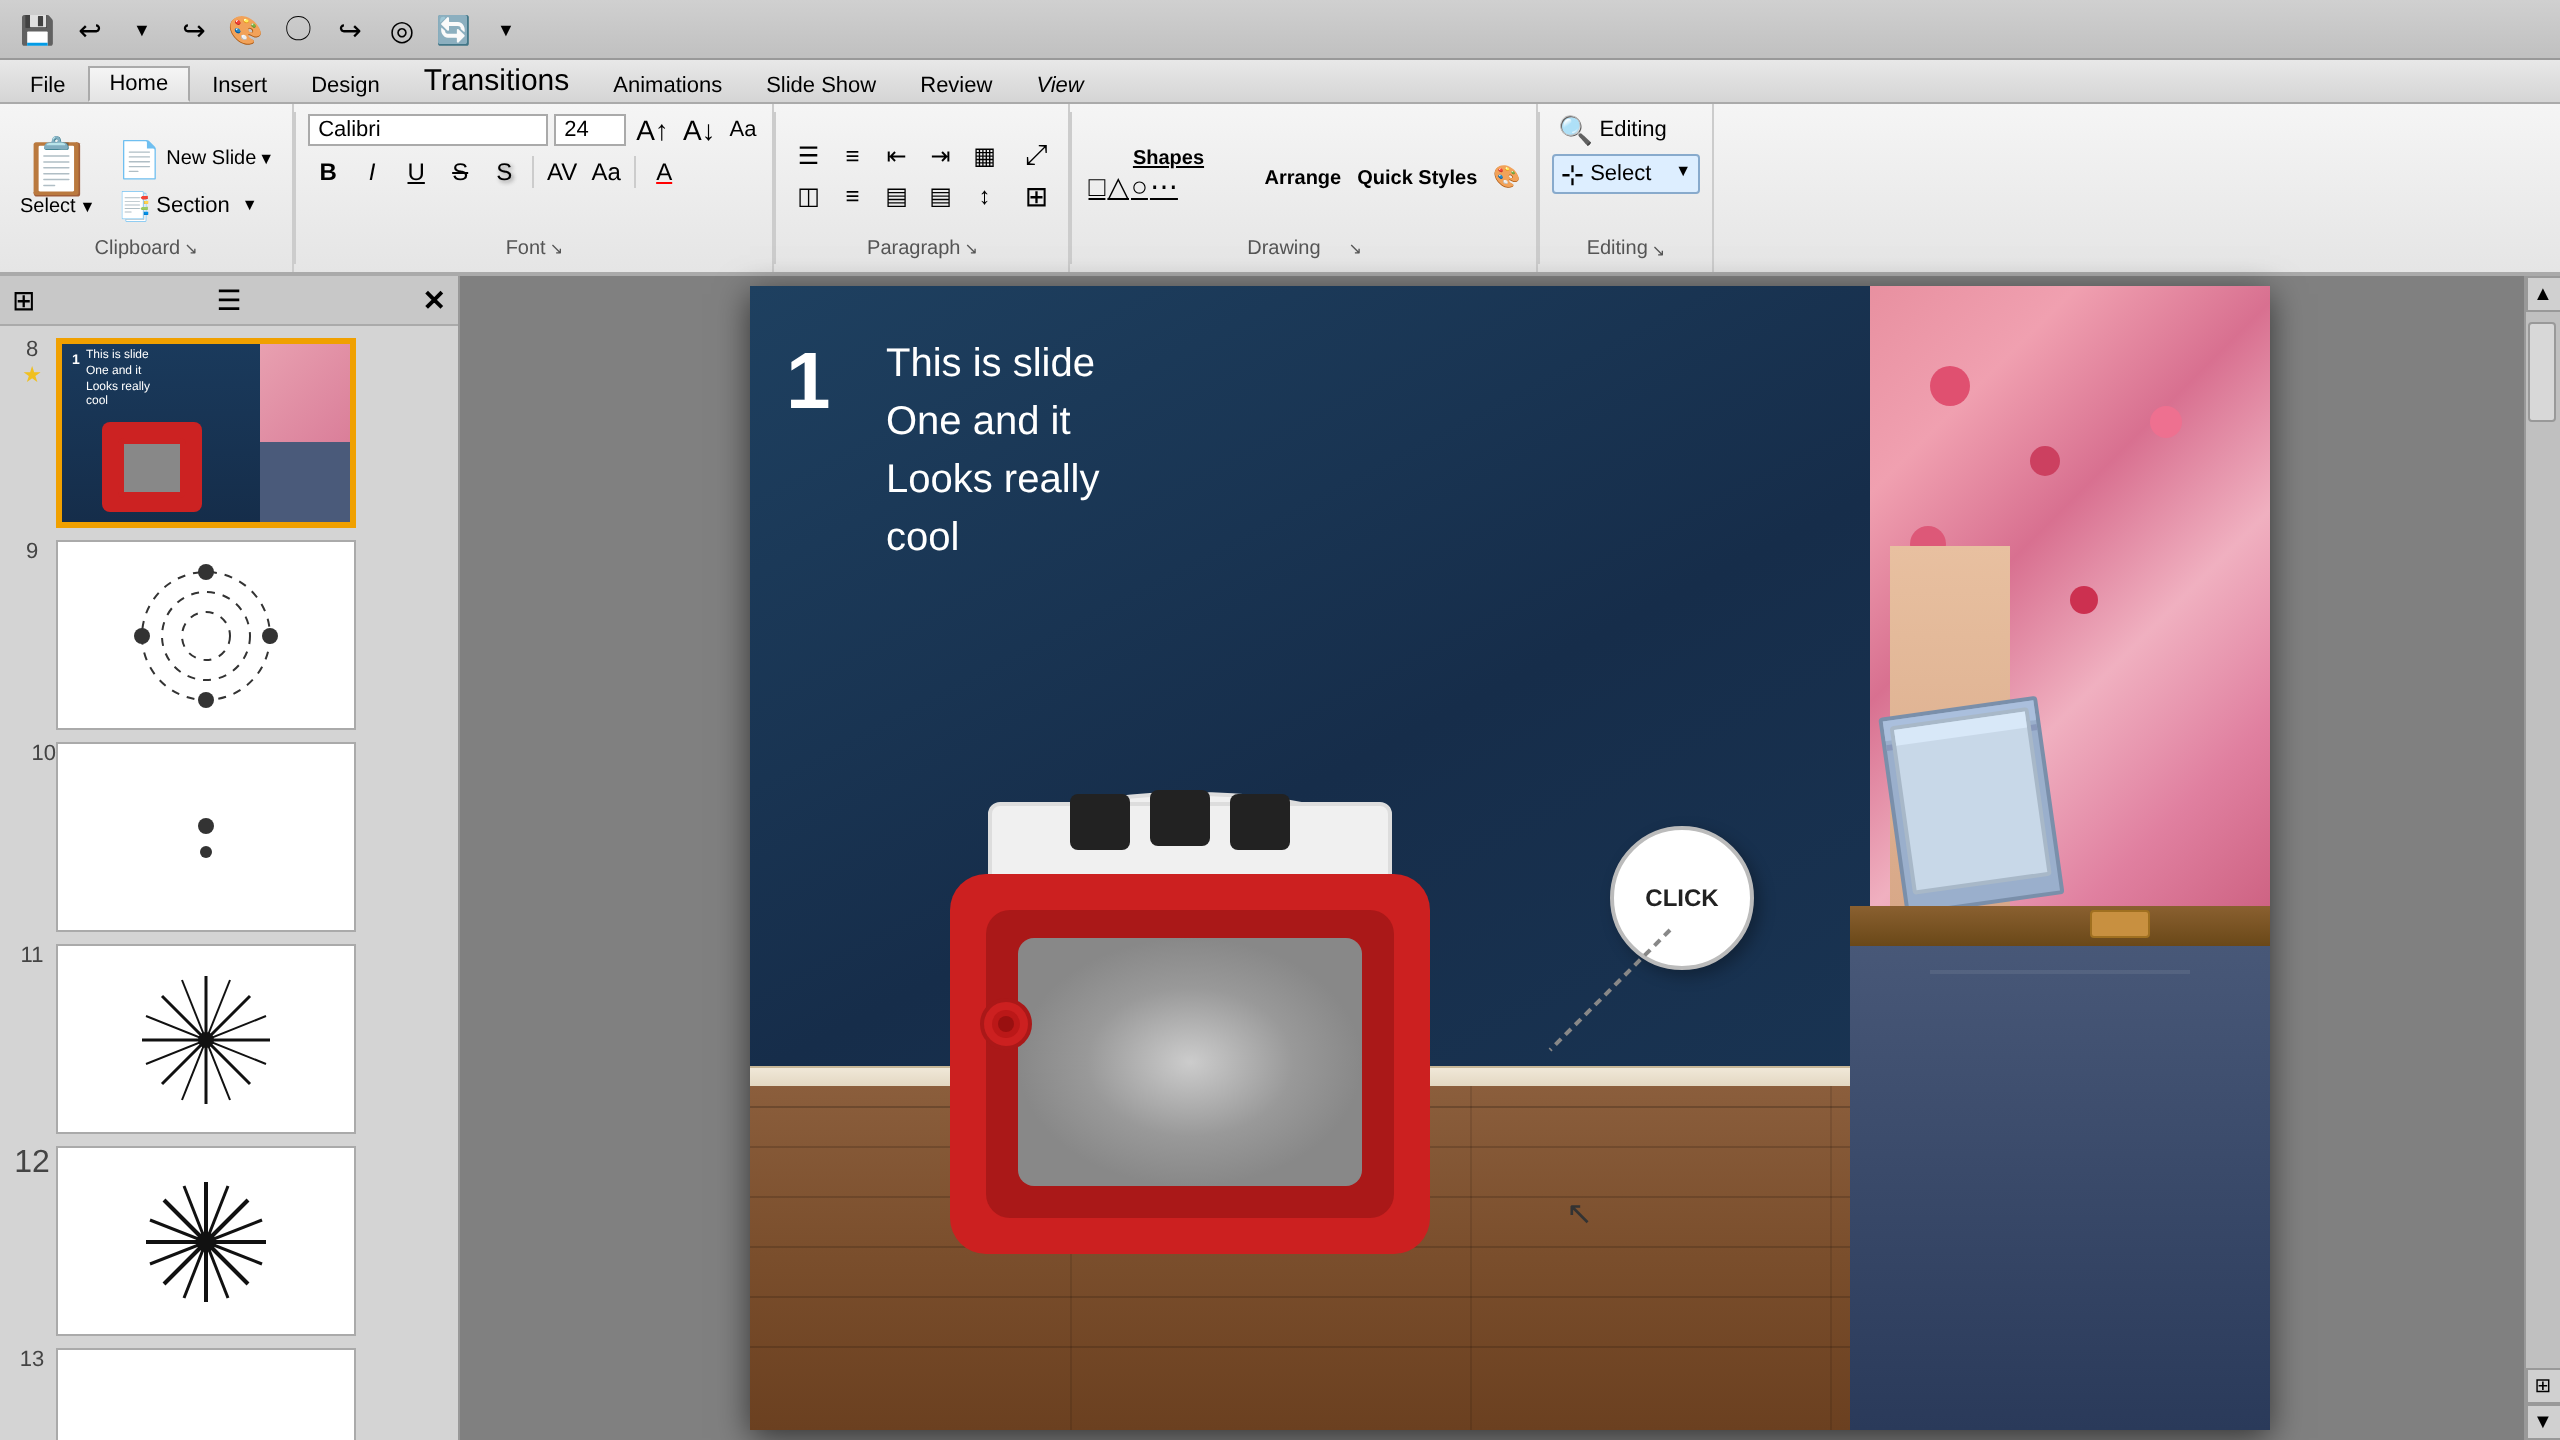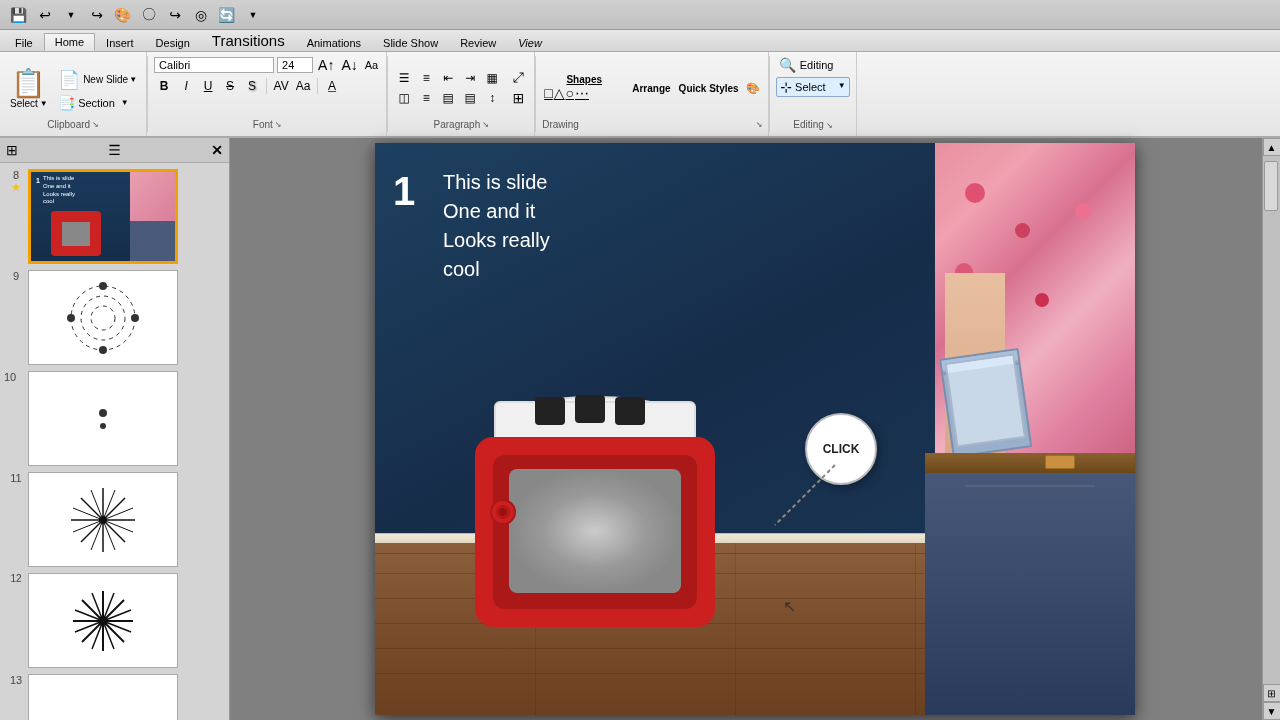--- a/index.html
+++ b/index.html
@@ -170,21 +170,21 @@
           <span style="font-size:10px; font-weight:bold;">Arrange</span>
         </div>
         <div style="cursor:pointer; padding:2px; border-radius:2px;">
           <span style="font-size:10px; font-weight:bold;">Quick
 Styles</span>
         </div>
         <div style="cursor:pointer; padding:2px;">
           <span style="font-size:11px;">🎨</span>
         </div>
       </div>
-      <div style="display:flex; align-items:center; justify-content:space-between; gap:14px; font-size:10px; color:#555; padding-bottom:2px;">
+      <div style="display:flex; align-items:center; justify-content:center; gap:14px; font-size:10px; color:#555; padding-bottom:2px;">
         <span>Drawing</span>
         <span style="font-size:8px; cursor:pointer;">↘</span>
       </div>
     </div>
   </div>
 
   <div style="width:1px; background:#ccc; margin:4px 0;"></div>
 
   <div style="display:flex; flex-direction:column; padding:4px 6px; border-right:1px solid #ccc;">
     <div style="display:flex; flex-direction:column; gap:3px; flex:1;">
@@ -252,21 +252,21 @@
             <circle cx="40" cy="40" r="12" fill="none" stroke="#333" stroke-width="1" stroke-dasharray="4,4"></circle>
             <circle cx="40" cy="8" r="4" fill="#333"></circle>
             <circle cx="40" cy="72" r="4" fill="#333"></circle>
             <circle cx="8" cy="40" r="4" fill="#333"></circle>
             <circle cx="72" cy="40" r="4" fill="#333"></circle>
           </svg>
         </div>
       </div>
 
       <div style="display:flex; align-items:flex-start; margin-bottom:6px; cursor:pointer;">
-        <div style="display:flex; flex-direction:column; align-items:flex-start; width:24px;">
+        <div style="display:flex; flex-direction:column; align-items:flex-end; width:24px;">
           <span style="font-size:11px; color:#444;">10</span>
         </div>
         <div style="width:150px; height:95px; border:1px solid #aaa; background:white; overflow:hidden; display:flex; align-items:center; justify-content:center;">
           <div style="display:flex; flex-direction:column; align-items:center; gap:6px;">
             <div style="width:8px; height:8px; background:#333; border-radius:50%;"></div>
             <div style="width:6px; height:6px; background:#333; border-radius:50%;"></div>
           </div>
         </div>
       </div>
 
@@ -286,21 +286,21 @@
               <line x1="-30" y1="-12" x2="30" y2="12" stroke="#111" stroke-width="1"></line>
               <line x1="30" y1="-12" x2="-30" y2="12" stroke="#111" stroke-width="1"></line>
               <circle cx="0" cy="0" r="4" fill="#111"></circle>
             </g>
           </svg>
         </div>
       </div>
 
       <div style="display:flex; align-items:flex-start; margin-bottom:6px; cursor:pointer;">
         <div style="display:flex; flex-direction:column; align-items:center; width:24px;">
-          <span style="font-size:10px; color:#444;">12</span>
+          <span style="font-size:16px; color:#444;">12</span>
         </div>
         <div style="width:150px; height:95px; border:1px solid #aaa; background:white; overflow:hidden; display:flex; align-items:center; justify-content:center;">
           <svg width="70" height="70" viewBox="0 0 70 70">
             <g transform="translate(35,35)">
               <line x1="0" y1="-30" x2="0" y2="30" stroke="#111" stroke-width="2"></line>
               <line x1="-30" y1="0" x2="30" y2="0" stroke="#111" stroke-width="2"></line>
               <line x1="-21" y1="-21" x2="21" y2="21" stroke="#111" stroke-width="2"></line>
               <line x1="21" y1="-21" x2="-21" y2="21" stroke="#111" stroke-width="2"></line>
               <line x1="-11" y1="-28" x2="11" y2="28" stroke="#111" stroke-width="1.5"></line>
               <line x1="11" y1="-28" x2="-11" y2="28" stroke="#111" stroke-width="1.5"></line>

